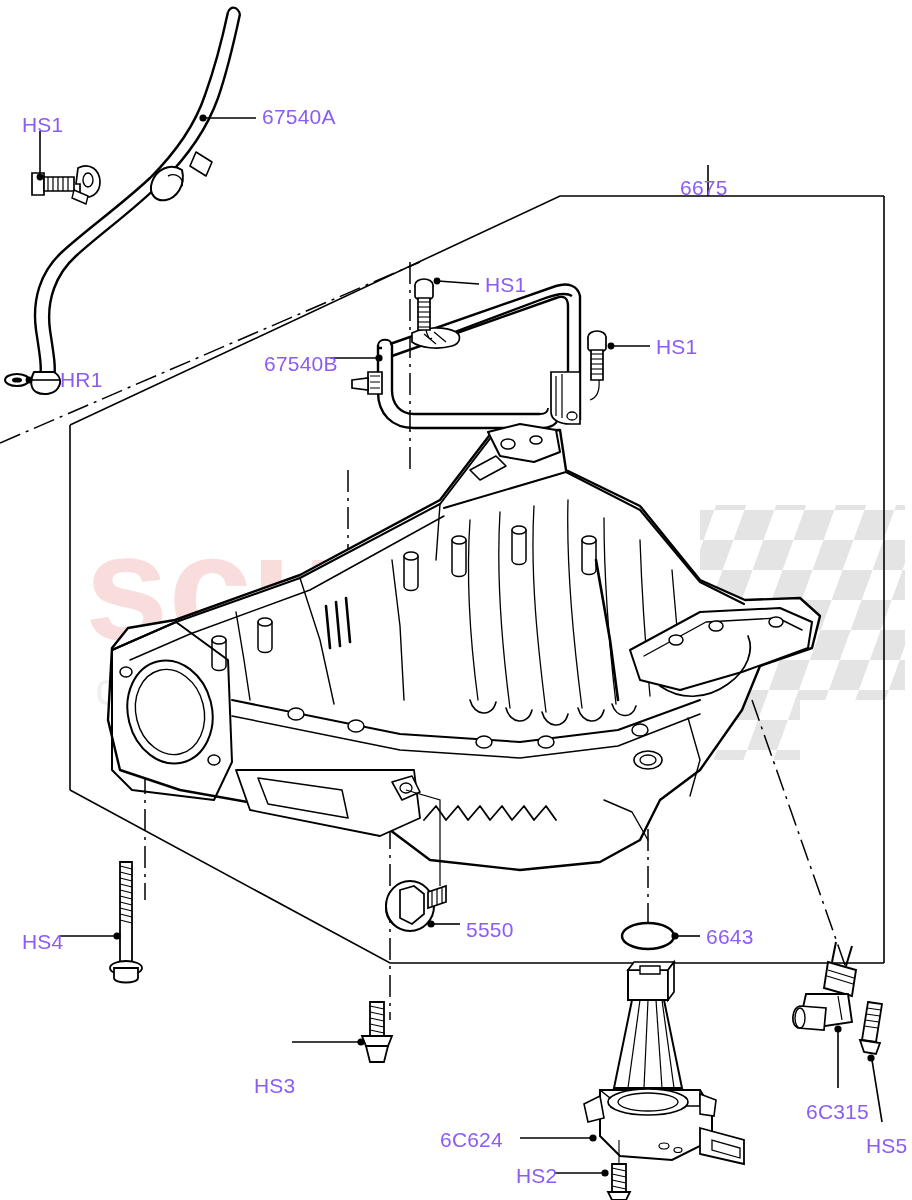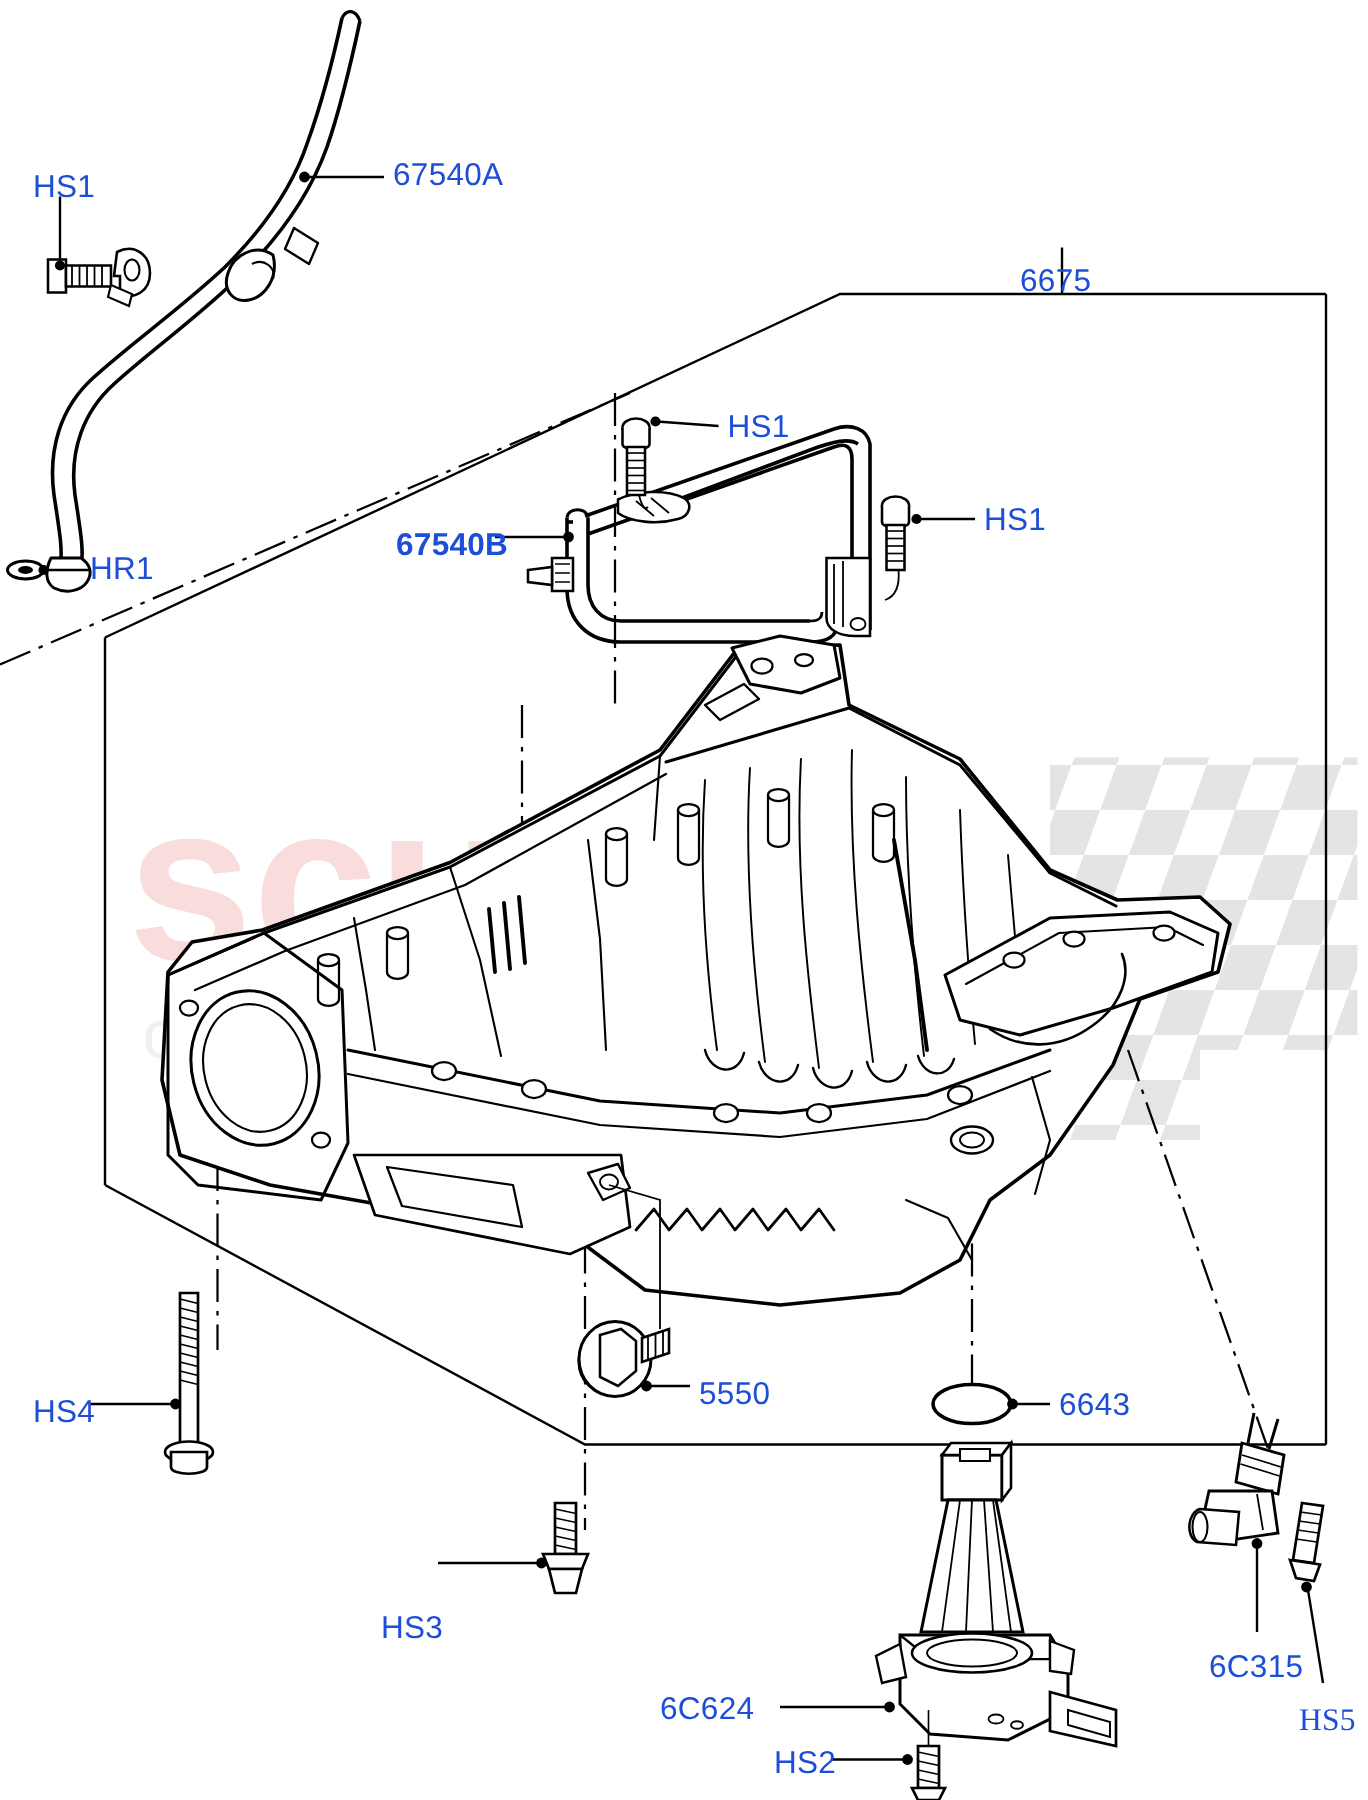--- a/index.html
+++ b/index.html
@@ -6,21 +6,21 @@
   html,body{margin:0;padding:0;background:#ffffff;}
   body{
     width:912px;height:1200px;
     font-family:"Liberation Sans", sans-serif;
     position:relative;overflow:hidden;
   }
   #stage{position:absolute;left:0;top:0;width:912px;height:1200px;}
   #stage svg{position:absolute;left:0;top:0;}
   .lbl{
     position:absolute;
-    color:#1d4ed8;
+    color:#8b5cf6;
     font-size:21px;
     font-family:"Liberation Sans", sans-serif;
     white-space:nowrap;
     letter-spacing:.2px;
     user-select:none;
   }
 </style>
 </head>
 <body>
 
@@ -514,25 +514,25 @@
     </g>
     <line x1="882" y1="1122" x2="872" y2="1060" stroke="#000" stroke-width="1.6"></line>
     <circle cx="871" cy="1058" r="3.6" fill="#000"></circle>
 
   </svg>
 
   <div class="lbl" style="left:22px;  top:113px;">HS1</div>
   <div class="lbl" style="left:262px; top:105px;text-align:right;">67540A</div>
   <div class="lbl" style="left:680px; top:152px;margin-top:24px;">6675</div>
   <div class="lbl" style="left:485px; top:273px;">HS1</div>
-  <div class="lbl" style="left:264px; top:352px;font-weight:bold;">67540B</div>
+  <div class="lbl" style="left:264px; top:352px;">67540B</div>
   <div class="lbl" style="left:656px; top:335px;">HS1</div>
   <div class="lbl" style="left:60px;  top:368px;text-align:center;">HR1</div>
   <div class="lbl" style="left:22px;  top:930px;">HS4</div>
   <div class="lbl" style="left:466px; top:918px;">5550</div>
   <div class="lbl" style="left:706px; top:925px;">6643</div>
   <div class="lbl" style="left:254px; top:1033px;margin-top:41px;">HS3</div>
   <div class="lbl" style="left:806px; top:1100px;">6C315</div>
   <div class="lbl" style="left:440px; top:1128px;">6C624</div>
-  <div class="lbl" style="left:866px; top:1134px;font-family:Liberation Serif, serif;">HS5</div>
+  <div class="lbl" style="left:866px; top:1134px;">HS5</div>
   <div class="lbl" style="left:516px; top:1164px;">HS2</div>
 
 </div>
 
 </body></html>

